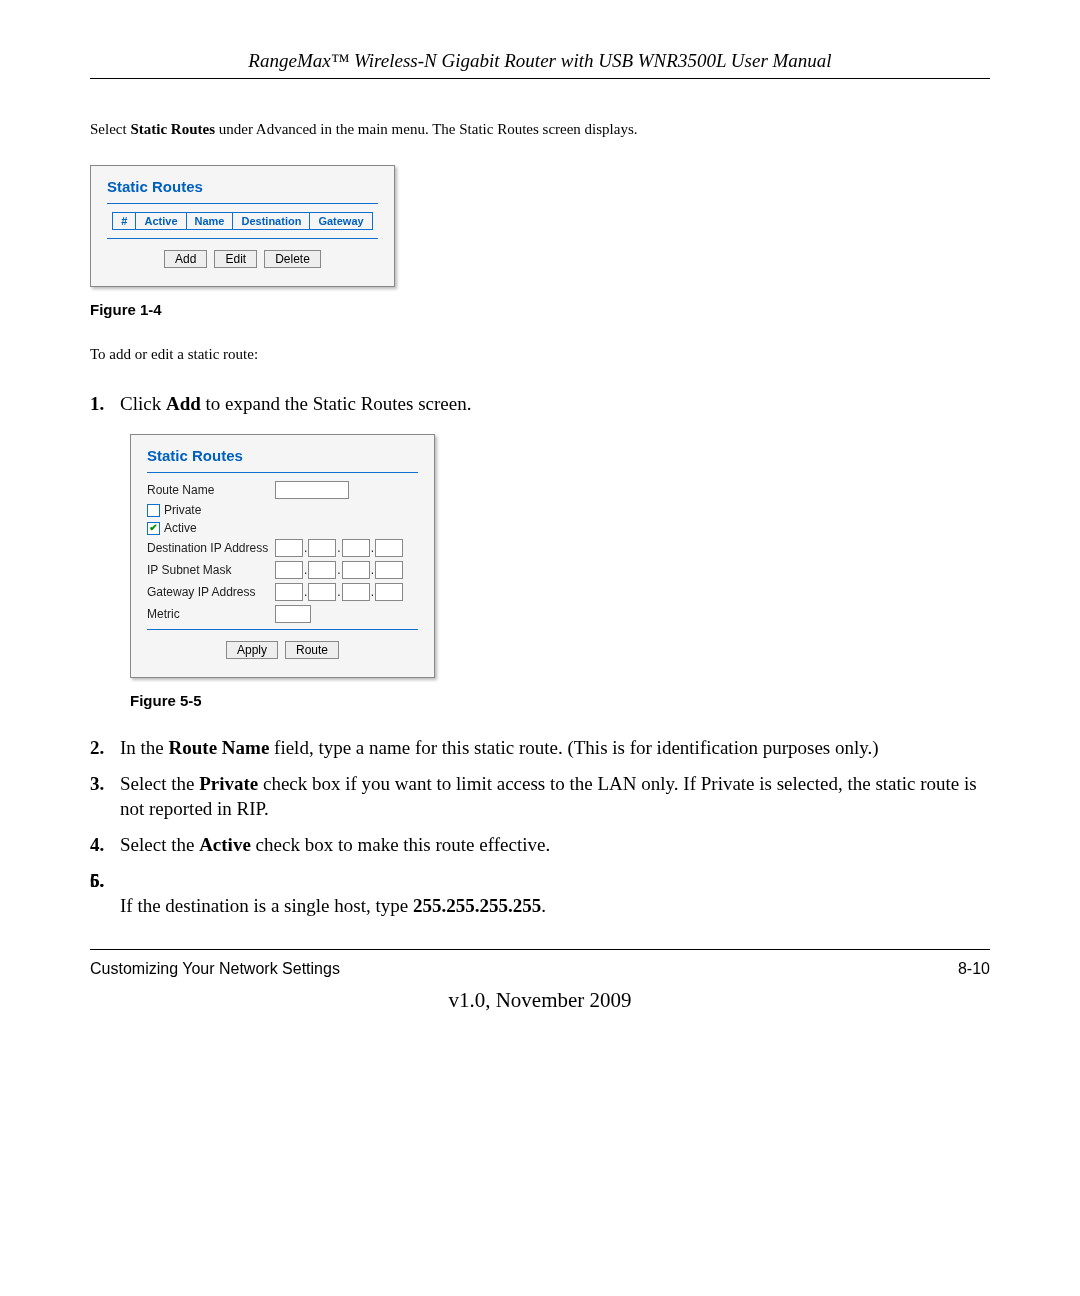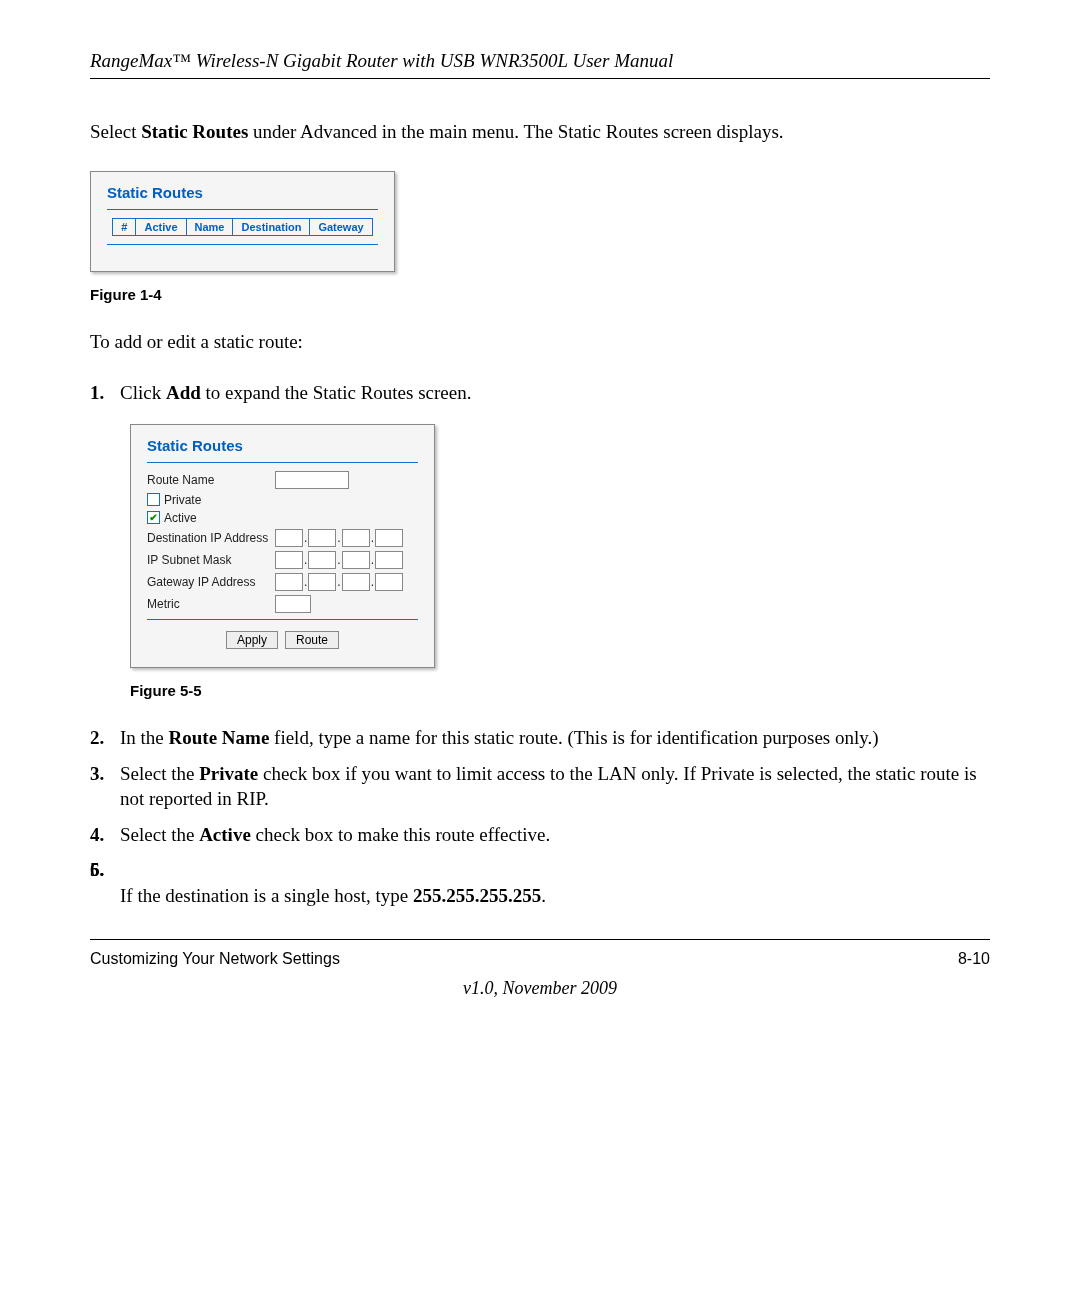--- a/index.html
+++ b/index.html
@@ -7,37 +7,37 @@
     font-size: 18px;
     color: #000;
     margin: 0;
     padding: 50px 90px 40px 90px;
     width: 1080px;
     box-sizing: border-box;
     background: #fff;
   }
   .header-title {
     font-style: italic;
-    text-align: left;
+    text-align: center;
     font-size: 19px;
     margin-bottom: 6px;
   }
   hr.rule {
     border: none;
     border-top: 1px solid #000;
     margin: 0 0 40px 0;
   }
   hr.bottom-rule {
     border: none;
     border-top: 1px solid #000;
     margin: 30px 0 10px 0;
   }
   p {
     margin: 26px 0;
-    font-size: 19px;
+    font-size: 15px;
     line-height: 1.35;
   }
   .screenshot-box {
     border: 1px solid #888;
     background: #f5f5f5;
     box-shadow: 2px 2px 3px #bbb;
     padding: 12px 16px 18px 16px;
     font-family: Arial, Helvetica, sans-serif;
     margin: 18px 0 14px 0;
     box-sizing: border-box;
@@ -155,22 +155,21 @@
   .footer-row {
     display: flex;
     justify-content: space-between;
     font-family: Arial, Helvetica, sans-serif;
     font-size: 16px;
     margin-top: 8px;
   }
   .footer-version {
     text-align: center;
     font-family: "Times New Roman", serif;
-    font-style: italic;
-    font-size: 18px;
+    font-size: 21px;
     margin-top: 10px;
   }
   b, strong { font-weight: bold; }
 </style>
 </head>
 <body>
 
 <div class="header-title">RangeMax™ Wireless-N Gigabit Router with USB WNR3500L User Manual</div>
 <hr class="rule">
 
@@ -186,20 +185,25 @@
         <tr>
       <th>#</th>
       <th>Active</th>
       <th>Name</th>
       <th>Destination</th>
       <th>Gateway</th>
     </tr>
   </tbody>
     </table>
   <hr class="blue-hr">
+  <div class="btn-row">
+    <button class="ui-button">Add</button>
+    <button class="ui-button">Edit</button>
+    <button class="ui-button">Delete</button>
+  </div>
 </div>
 <div class="figure-label">Figure 1-4</div>
 
 <p>To add or edit a static route:</p>
 
 <ol class="steps">
   <li>
     <span class="num">1.</span>
     <span>Click </span><b>Add</b><span> to expand the Static Routes screen.</span>
   </li>

